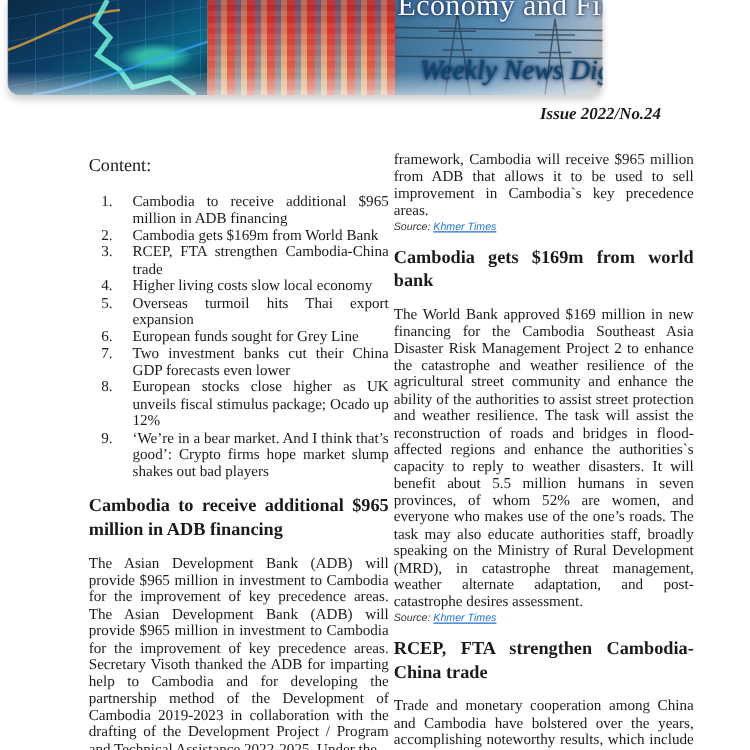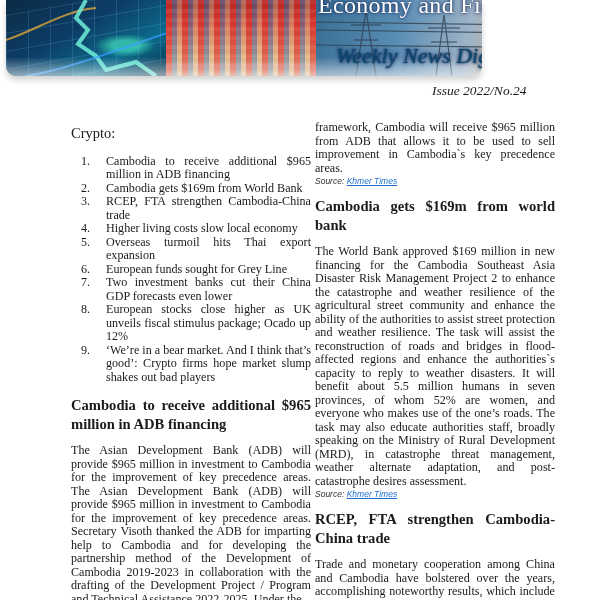--- a/index.html
+++ b/index.html
@@ -34,21 +34,21 @@
     background: linear-gradient(180deg, transparent 75%, rgba(255,255,255,0.55) 100%); }
 
   .banner-title { position: absolute; left: 312px; top: -8px; font-size: 24px;
     color: #ffffff; letter-spacing: 0.3px; white-space: nowrap;
     text-shadow: 0 0 4px rgba(20,40,90,0.9), 0 0 2px rgba(20,40,90,0.9); }
   .banner-subtitle { position: absolute; left: 330px; top: 43px; font-size: 22px;
     font-style: italic; color: #0c4a6e; white-space: nowrap;
     text-shadow: 0 0 4px rgba(10,30,80,0.95), 0 0 2px rgba(10,30,80,0.95); }
 
   .issue { position: absolute; left: 432px; top: 83px; font-size: 13.5px;
-           font-style: italic; font-weight: normal; color: #1a1a1a; }
+           font-style: italic; font-weight: bold; color: #1a1a1a; }
 
   
   .col { position: absolute; top: 0; width: 240px; font-size: 12.1px; line-height: 13.5px; }
   .col-left { left: 71px; top: 127px; }
   .col-right { left: 315px; top: 121px; }
 
   .content-heading { font-size: 14.5px; margin: 0 0 14px 0; }
   .toc { list-style: none; margin: 0; padding: 0; }
   .toc li { position: relative; padding-left: 35px; text-align: justify;
             margin: 0 0 0 0; }
@@ -93,21 +93,21 @@
     </svg>
   </div>
   <div class="banner-fade"></div>
   <div class="banner-title">Economy and Finance</div>
   <div class="banner-subtitle">Weekly News Digest</div>
 </div>
 
 <div class="issue">Issue 2022/No.24</div>
 
 <div class="col col-left">
-  <div class="content-heading">Crypto:</div>
+  <div class="content-heading">Content:</div>
   <ol class="toc">
     <li><span class="num">1.</span><span>Cambodia to receive additional $965 million in ADB financing</span></li>
     <li><span class="num">2.</span><span>Cambodia gets $169m from World Bank</span></li>
     <li><span class="num">3.</span><span>RCEP, FTA strengthen Cambodia-China trade</span></li>
     <li><span class="num">4.</span><span>Higher living costs slow local economy</span></li>
     <li><span class="num">5.</span><span>Overseas turmoil hits Thai export expansion</span></li>
     <li><span class="num">6.</span><span>European funds sought for Grey Line</span></li>
     <li><span class="num">7.</span><span>Two investment banks cut their China GDP forecasts even lower</span></li>
     <li><span class="num">8.</span><span>European stocks close higher as UK unveils fiscal stimulus package; Ocado up 12%</span></li>
     <li><span class="num">9.</span><span>‘We’re in a bear market. And I think that’s good’: Crypto firms hope market slump shakes out bad players</span></li>

